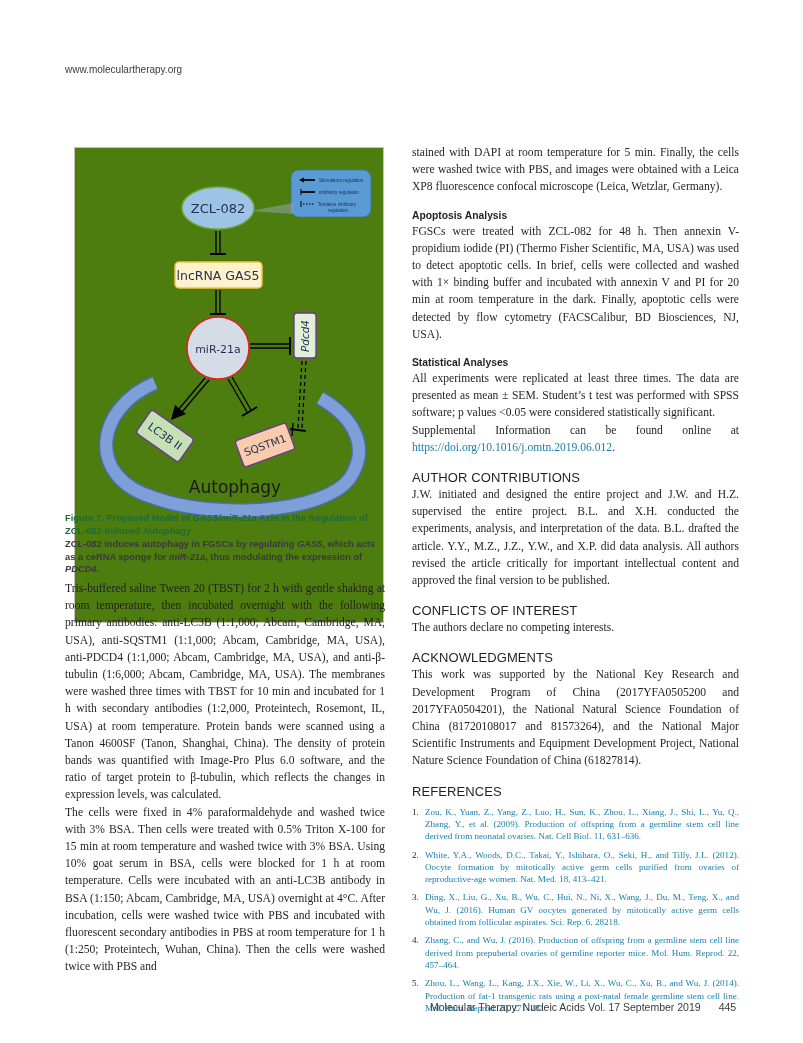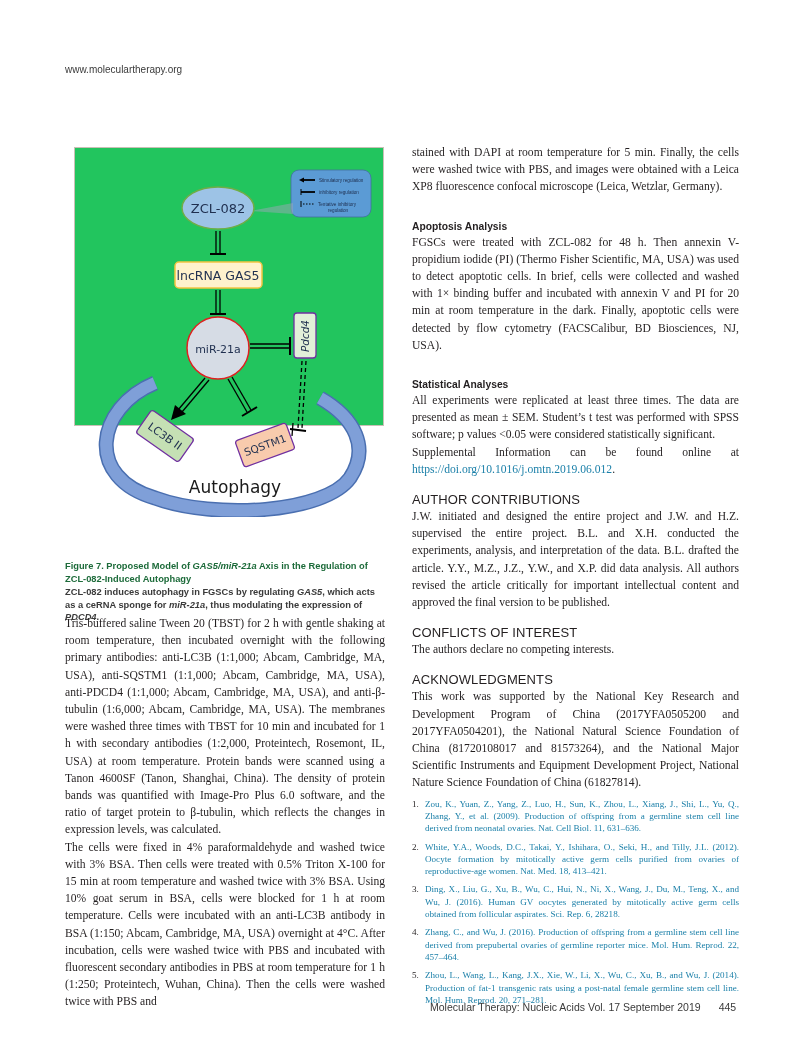--- a/index.html
+++ b/index.html
@@ -2,35 +2,35 @@
 <html><head>
 <meta charset="utf-8">
 <style>
   html, body { margin: 0; padding: 0; background: #ffffff; }
   body { width: 803px; height: 1043px; position: relative; overflow: hidden; color: #231f20; }
   .sans { font-family: "Liberation Sans", sans-serif; }
   .serif { font-family: "Liberation Serif", serif; }
   #site-url { position: absolute; left: 65px; top: 64px; font-size: 10px; color: #3a3a3a; }
 
   
-  #figure-box { position: absolute; left: 74px; top: 147px; width: 310px; height: 279px;
-    background: #22c55e; border: 1px solid #c9c0b6; box-sizing: border-box; }
+  #figure-box { position: absolute; left: 74px; top: 147px; width: 310px; height: 476px;
+    background: #4d7c0f; border: 1px solid #c9c0b6; box-sizing: border-box; }
   #figure-box svg { position: absolute; left: 0; top: 0; }
 
   
-  #caption { position: absolute; left: 65px; top: 560px; width: 320px; font-size: 9.3px; line-height: 12.5px; }
+  #caption { position: absolute; left: 65px; top: 512px; width: 320px; font-size: 9.3px; line-height: 12.5px; }
   #caption .cap-title { color: #1d6b3a; font-weight: bold; }
   #caption .cap-body { color: #3a3a3a; margin-top: 1px; font-weight: bold; }
 
   
   .col { position: absolute; font-size: 11.6px; line-height: 17.2px; text-align: justify; }
-  #left-col { left: 65px; top: 615px; width: 320px; }
+  #left-col { left: 65px; top: 580px; width: 320px; }
   #right-col { left: 412px; top: 144px; width: 327px; }
   .col p { margin: 0; hyphens: manual; }
-  .subhead { font-family: "Liberation Sans", sans-serif; font-weight: bold; font-size: 10.3px; line-height: 14px; margin-top: 24px; }
+  .subhead { font-family: "Liberation Sans", sans-serif; font-weight: bold; font-size: 10.3px; line-height: 14px; margin-top: 13px; }
   .section-head { font-family: "Liberation Sans", sans-serif; font-size: 13px; line-height: 16px; margin-top: 14px; color: #231f20; letter-spacing: 0.1px; }
   .link { color: #1a7fa8; margin-top: 40px; }
 
   .refs { margin: 6px 0 0 0; padding: 0; list-style: none; }
   .refs li { position: relative; padding-left: 13px; font-size: 9.1px; line-height: 12.3px; color: #1a7fa8; margin-bottom: 6px; text-align: justify; }
   .refs li .num { position: absolute; left: 0; top: 0; color: #231f20; }
 
   #footer { position: absolute; left: 430px; top: 1001px; font-size: 10.5px; color: #3a3a3a; white-space: nowrap; }
   #footer .pg { margin-left: 18px; }
 </style>
@@ -151,20 +151,21 @@
 
   <div class="section-head">AUTHOR CONTRIBUTIONS</div>
   <p>J.W. initiated and designed the entire project and J.W. and H.Z. supervised the entire project. B.L. and X.H. conducted the experiments, analysis, and interpretation of the data. B.L. drafted the article. Y.Y., M.Z., J.Z., Y.W., and X.P. did data analysis. All authors revised the article critically for important intellectual content and approved the final version to be published.</p>
 
   <div class="section-head">CONFLICTS OF INTEREST</div>
   <p>The authors declare no competing interests.</p>
 
   <div class="section-head">ACKNOWLEDGMENTS</div>
   <p>This work was supported by the National Key Research and Development Program of China (2017YFA0505200 and 2017YFA0504201), the National Natural Science Foundation of China (81720108017 and 81573264), and the National Major Scientific Instruments and Equipment Development Project, National Nature Science Foundation of China (61827814).</p>
 
+  <div class="section-head">REFERENCES</div>
   <ul class="refs">
     <li><span class="num">1.</span><span>Zou, K., Yuan, Z., Yang, Z., Luo, H., Sun, K., Zhou, L., Xiang, J., Shi, L., Yu, Q., Zhang, Y., et al. (2009). Production of offspring from a germline stem cell line derived from neonatal ovaries. Nat. Cell Biol. 11, 631–636.</span></li>
     <li><span class="num">2.</span><span>White, Y.A., Woods, D.C., Takai, Y., Ishihara, O., Seki, H., and Tilly, J.L. (2012). Oocyte formation by mitotically active germ cells purified from ovaries of reproductive-age women. Nat. Med. 18, 413–421.</span></li>
     <li><span class="num">3.</span><span>Ding, X., Liu, G., Xu, B., Wu, C., Hui, N., Ni, X., Wang, J., Du, M., Teng, X., and Wu, J. (2016). Human GV oocytes generated by mitotically active germ cells obtained from follicular aspirates. Sci. Rep. 6, 28218.</span></li>
     <li><span class="num">4.</span><span>Zhang, C., and Wu, J. (2016). Production of offspring from a germline stem cell line derived from prepubertal ovaries of germline reporter mice. Mol. Hum. Reprod. 22, 457–464.</span></li>
     <li><span class="num">5.</span><span>Zhou, L., Wang, L., Kang, J.X., Xie, W., Li, X., Wu, C., Xu, B., and Wu, J. (2014). Production of fat-1 transgenic rats using a post-natal female germline stem cell line. Mol. Hum. Reprod. 20, 271–281.</span></li>
   </ul>
 </div>
 
 <div id="footer" class="sans">

